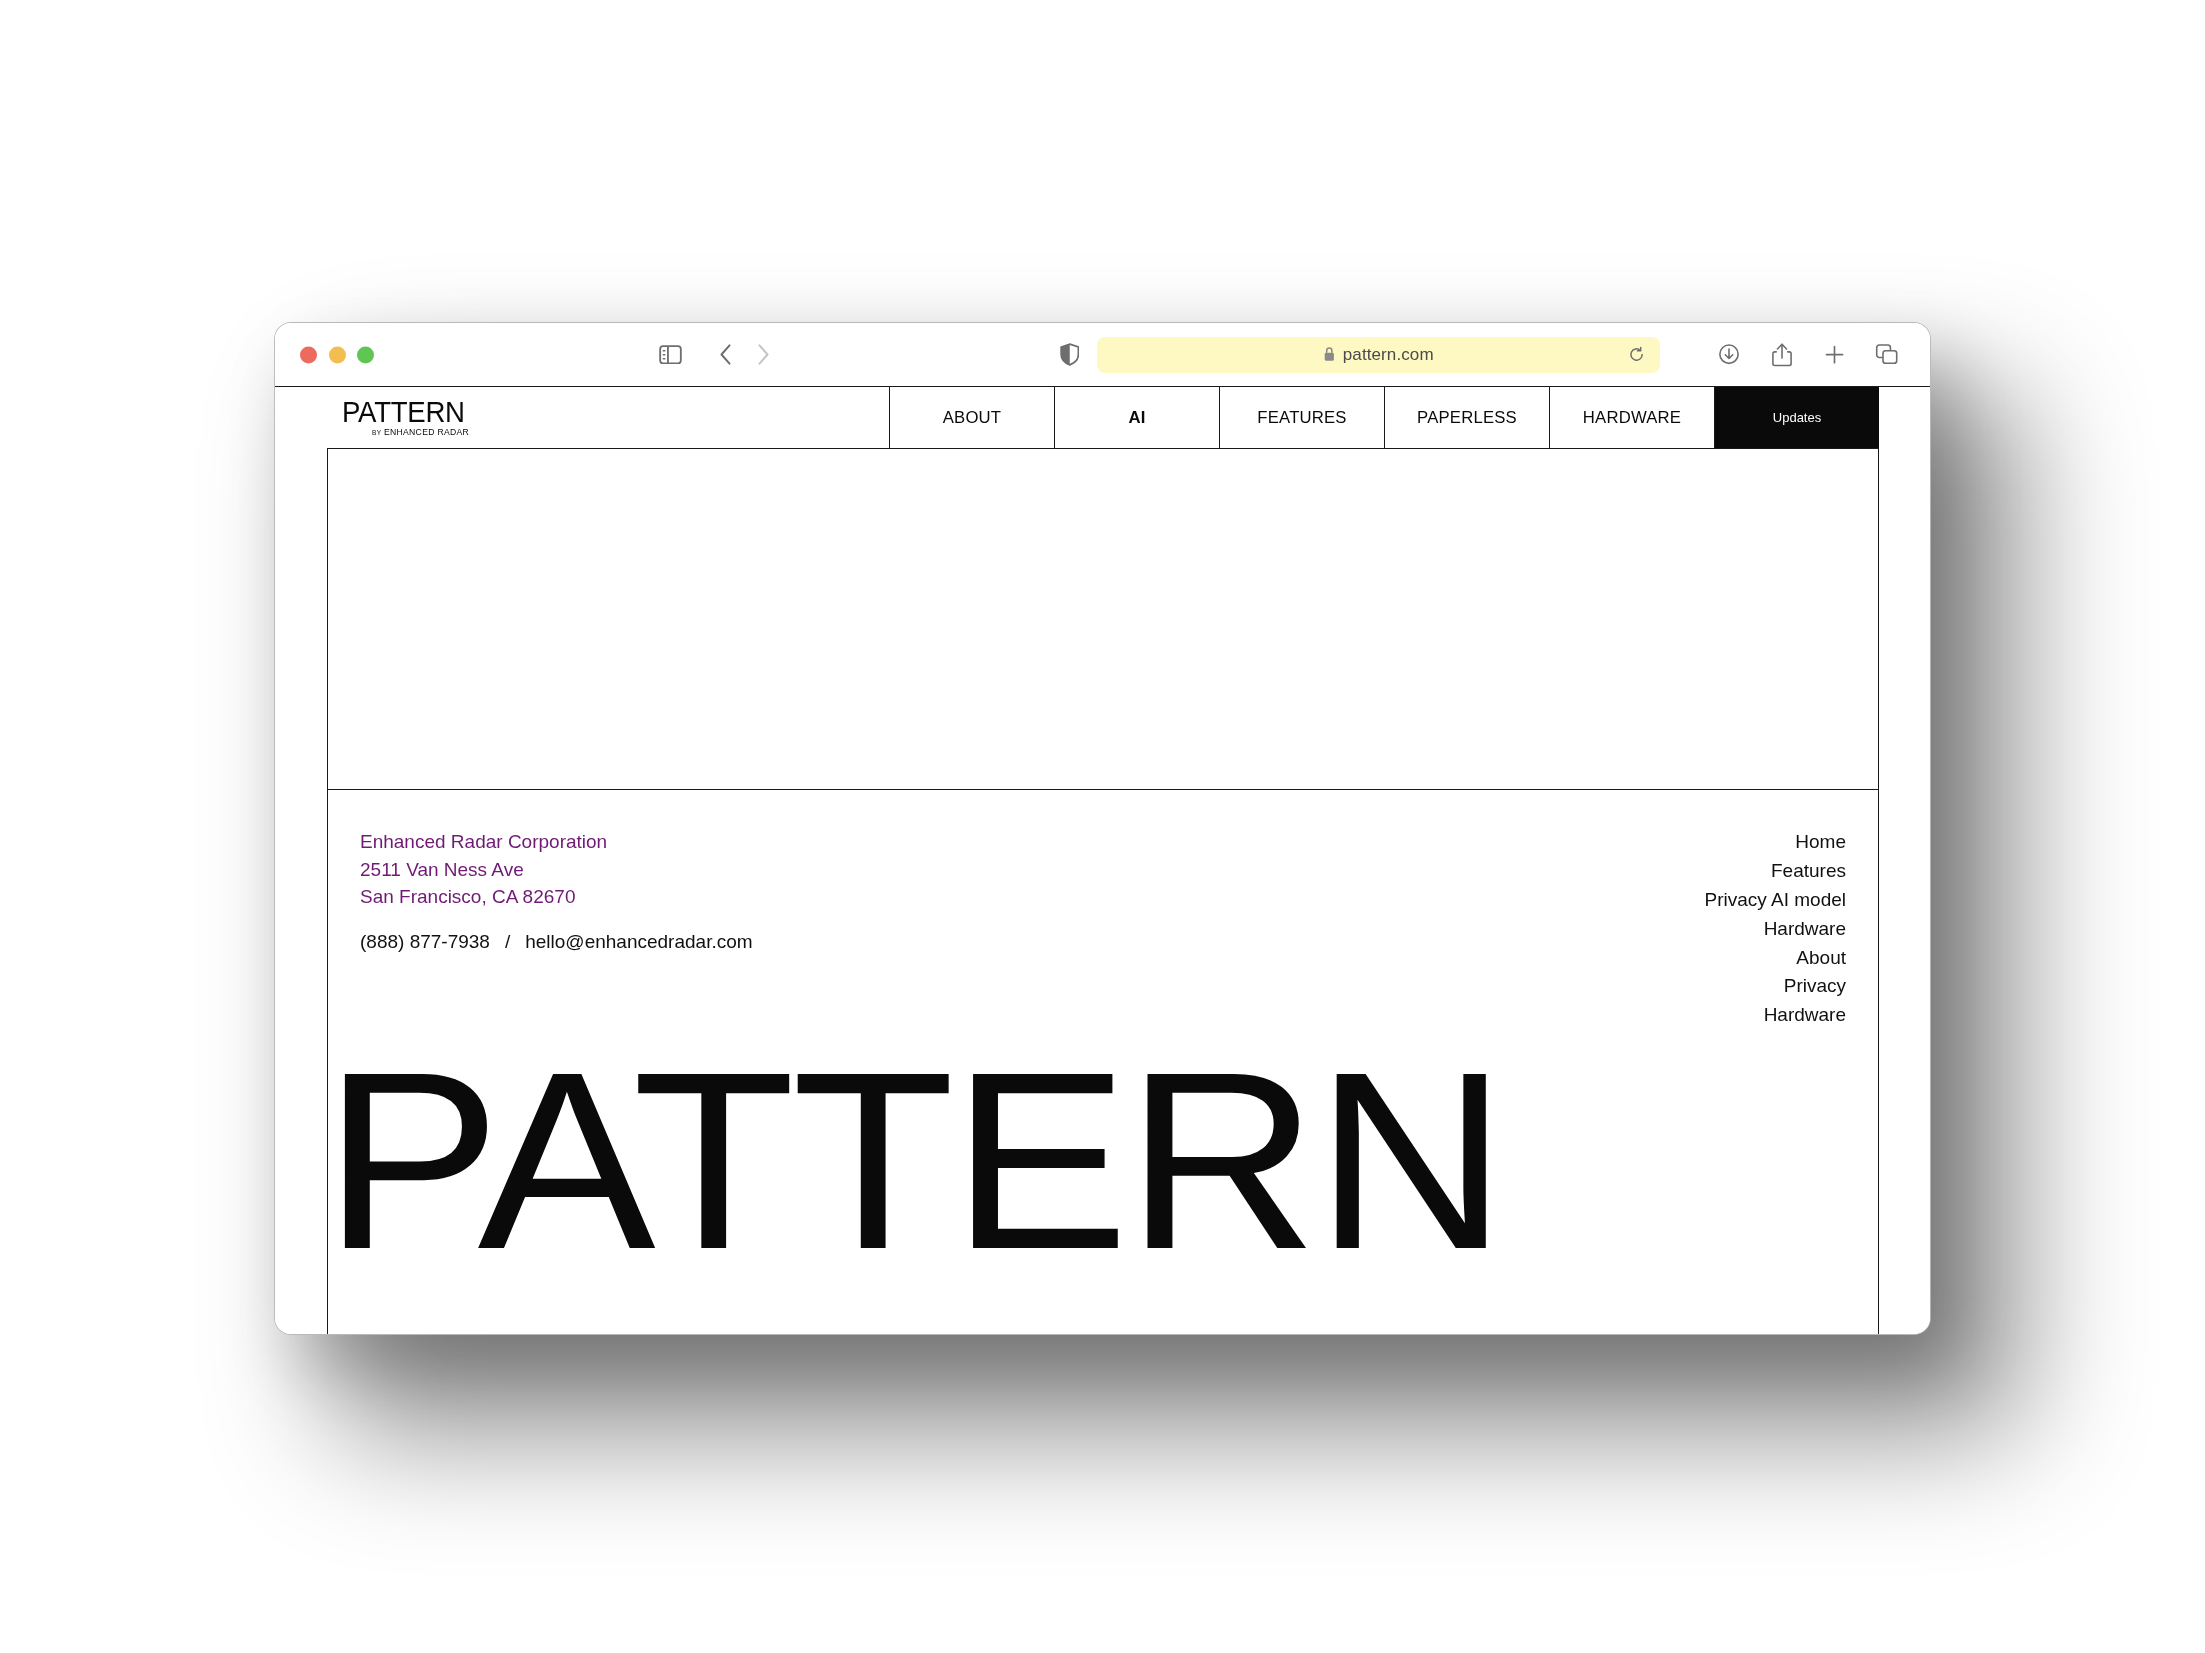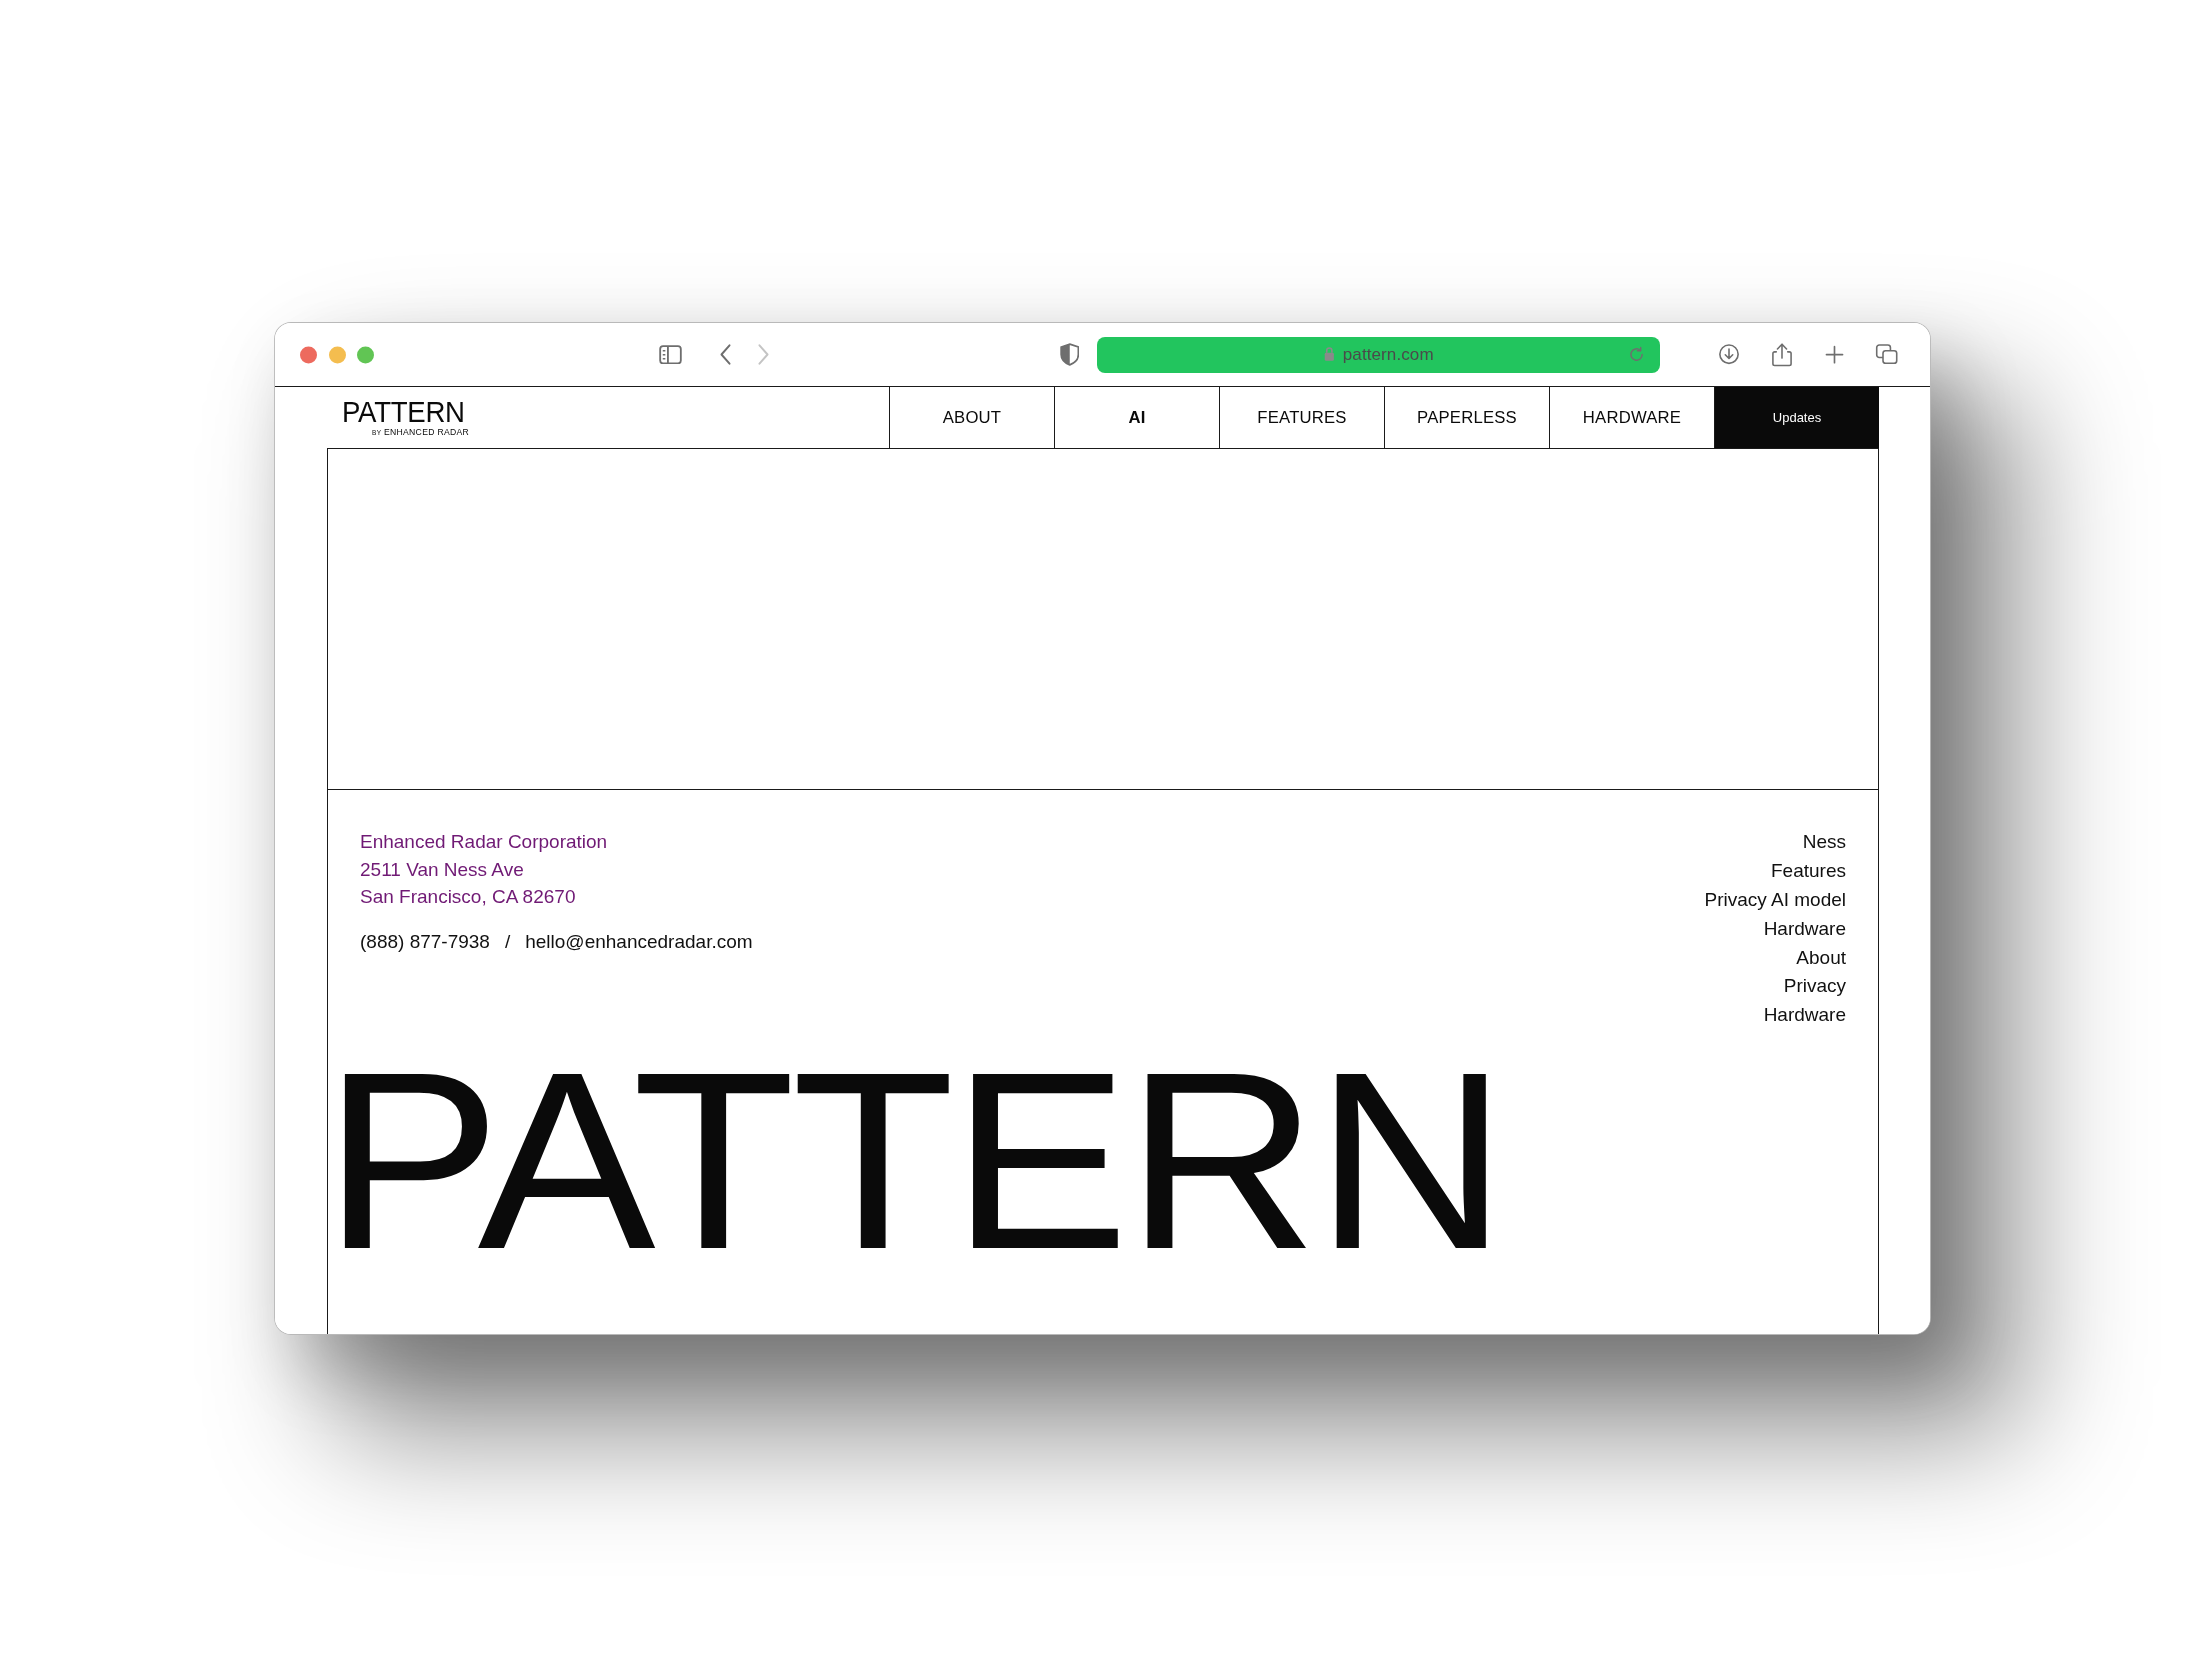--- a/index.html
+++ b/index.html
@@ -68,21 +68,21 @@
   #nav-forward    { left: 474px; width: 29px; height: 32px; }
   #shield-btn     { left: 780px; width: 29px; height: 32px; }
 
   #url-bar {
     position: absolute;
     left: 822px;
     top: 50%;
     transform: translateY(-50%);
     width: 563px;
     height: 36px;
-    background: #22c55e;
+    background: #fef9c3;
     border-radius: 8px;
     display: flex;
     align-items: center;
     justify-content: center;
     gap: 6.9px;
   }
   #url-text {
     font-size: 17px;
     color: #4a4a4a;
     letter-spacing: 0.1px;
@@ -424,21 +424,21 @@
           <div>San Francisco, CA 82670</div>
         </div>
         <div id="footer-contact">
           <a>(888) 877-7938</a>
           <span class="sep">/</span>
           <a>hello@enhancedradar.com</a>
         </div>
       </div>
 
       <div id="footer-links">
-        <span>Ness</span>
+        <span>Home</span>
         <span>Features</span>
         <span>Privacy AI model</span>
         <span>Hardware</span>
         <span>About</span>
         <span>Privacy</span>
         <span>Hardware</span>
       </div>
     </footer>
 
     <div id="giant-wordmark">

